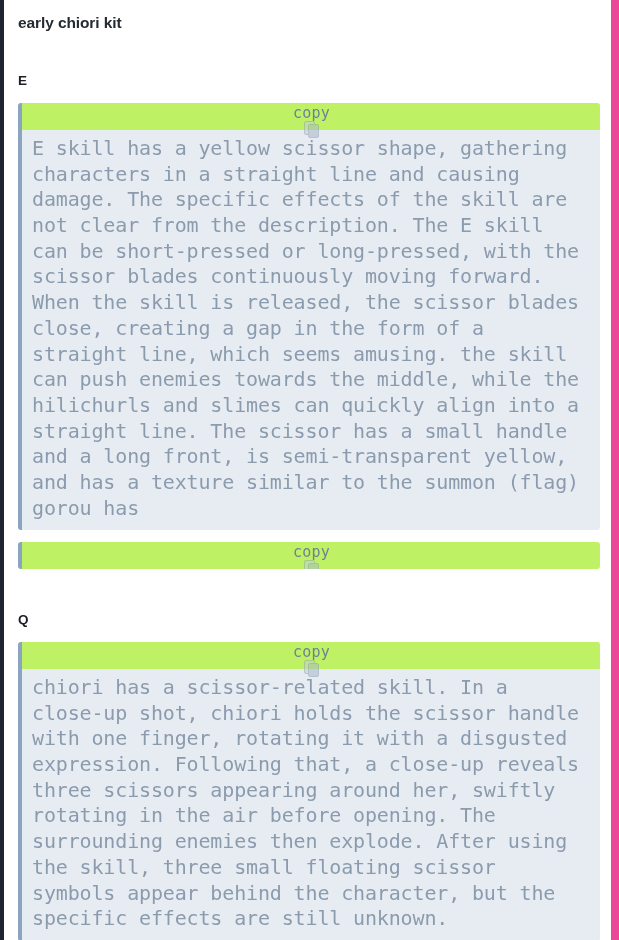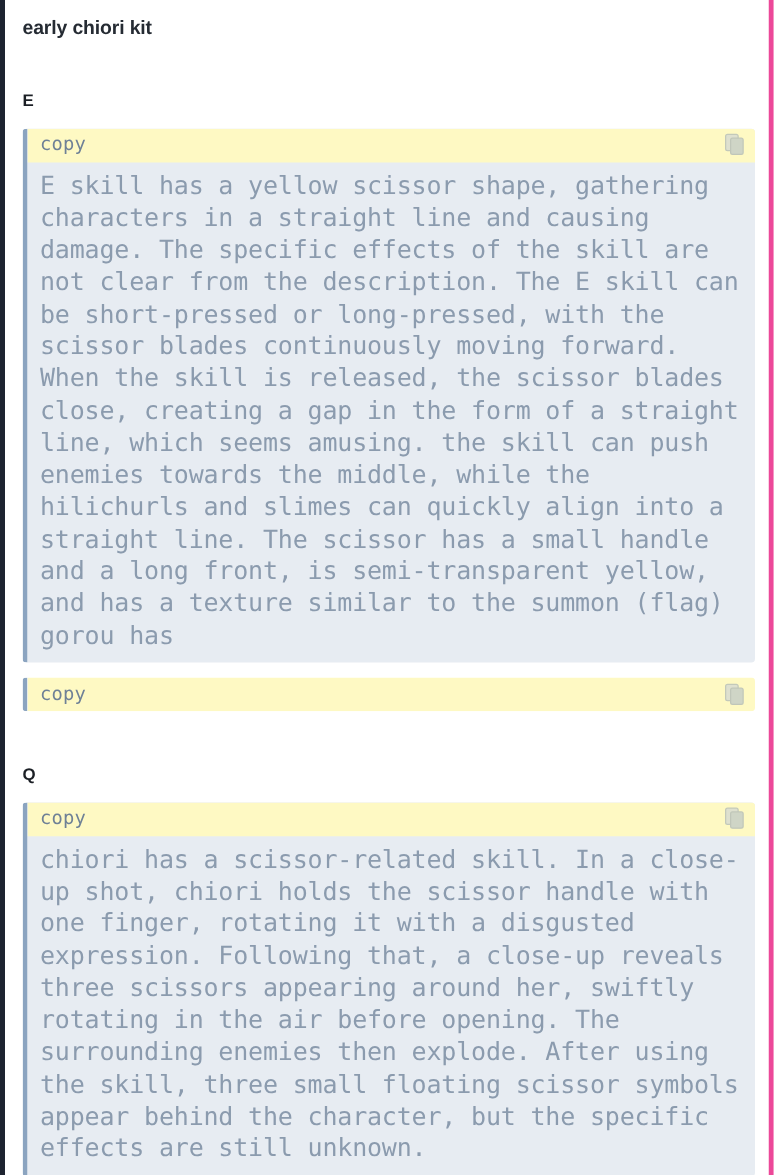--- a/index.html
+++ b/index.html
@@ -12,21 +12,21 @@
     height: 940px;
     background: #ffffff;
     font-family: "Liberation Sans", sans-serif;
     overflow: hidden;
     position: relative;
   }
   .page-frame {
     position: absolute;
     inset: 0;
     border-left: 4px solid #1d2330;
-    border-right: 4px solid #ec4899;
+    border-right: 8px solid #ec4899;
     box-sizing: border-box;
     background: #ffffff;
     overflow: hidden;
   }
   .content {
     padding: 10px 10px 0 10px;
     box-sizing: border-box;
   }
   .page-title {
     font-size: 15.5px;
@@ -50,27 +50,28 @@
 
   .code-block {
     background: #e7ecf2;
     border-left: 4px solid #8ba4c0;
     border-radius: 3px;
     margin: 0 1px 0 4px;
     overflow: hidden;
     position: relative;
   }
   .code-header {
-    background: #fef9c3;
+    background: #bef264;
     display: flex;
     align-items: center;
     justify-content: space-between;
     padding: 3px 9px 4px 10px;
     height: 20px;
     box-sizing: content-box;
+    flex-direction: column;
   }
   .code-header-label {
     font-family: "DejaVu Sans Mono", monospace;
     font-size: 15px;
     color: #6f8196;
     line-height: 1;
     letter-spacing: 0.2px;
   }
   .copy-icon {
     width: 15px;

